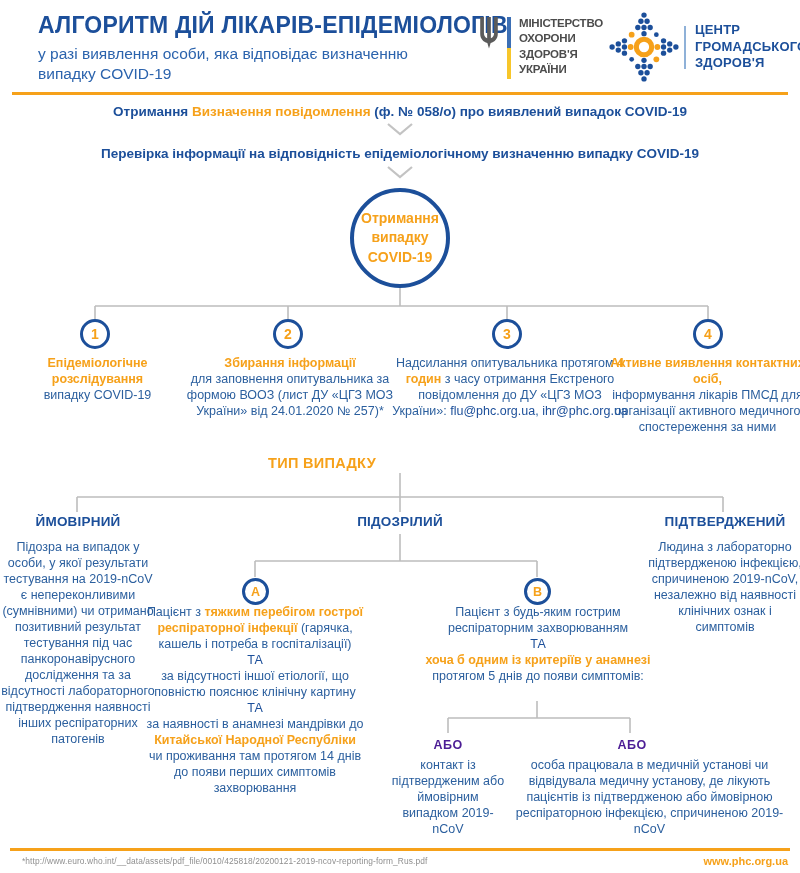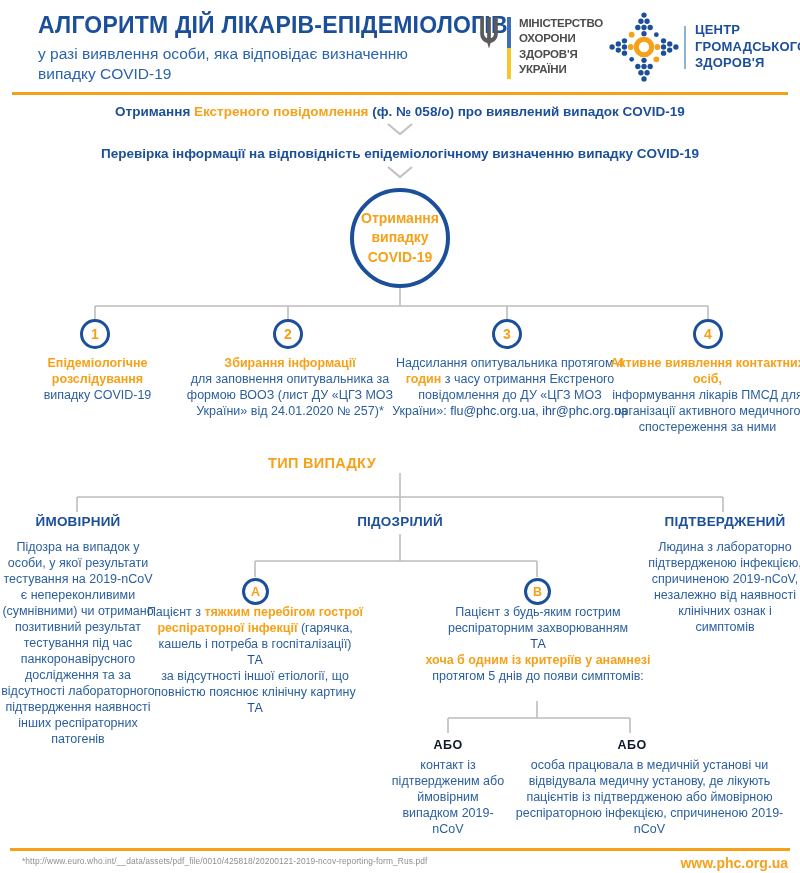--- a/index.html
+++ b/index.html
@@ -34,26 +34,26 @@
   .num-circle{width:30px;height:30px;font-size:14px;top:319px;}
   .letter-circle{width:27px;height:27px;font-size:12.5px;top:578px;}
   
   .col{top:355px;text-align:center;font-size:12.5px;line-height:16px;color:#2b5f9e;}
   .t-or{color:#f6a11a;font-weight:bold;}
   .t-bl-b{color:#1c4f9a;font-weight:normal;}
   .type-label{left:0;top:455px;width:644px;text-align:center;font-size:14.5px;font-weight:bold;color:#f6a11a;letter-spacing:.3px;}
   .case-label{top:514px;text-align:center;font-size:13.5px;font-weight:bold;color:#1c4f9a;letter-spacing:.2px;}
   .case-body{top:539px;text-align:center;font-size:12.5px;line-height:16px;color:#2b5f9e;}
   .branch-text{top:604px;text-align:center;font-size:12.5px;line-height:16px;color:#2b5f9e;}
-  .abo-label{top:738px;text-align:center;font-size:12.5px;font-weight:bold;color:#0f172a;letter-spacing:.5px;}
+  .abo-label{top:738px;text-align:center;font-size:12.5px;font-weight:bold;color:#4c1d95;letter-spacing:.5px;}
   .abo-body{top:757px;text-align:center;font-size:12.5px;line-height:16px;color:#2b5f9e;}
   
   .rule-bottom{left:10px;top:848px;width:780px;height:2.5px;background:#f6a11a;}
   .src{left:22px;top:856px;font-size:8.4px;color:#8f8f8f;letter-spacing:.1px;}
-  .site{right:12px;top:855px;font-size:14px;color:#f6a11a;font-weight:600;text-align:right;}
+  .site{right:12px;top:855px;font-size:11px;color:#f6a11a;font-weight:600;text-align:right;}
   svg{display:block;}
 </style>
 </head>
 <body>
 
 <div id="canvas">
 
   <div class="abs title">АЛГОРИТМ ДІЙ ЛІКАРІВ-ЕПІДЕМІОЛОГІВ</div>
   <div class="abs subtitle">
     <div>у разі виявлення особи, яка відповідає визначенню</div>
@@ -121,21 +121,21 @@
     <span class="phc-text">
       <div>ЦЕНТР</div>
       <div>ГРОМАДСЬКОГО</div>
       <div>ЗДОРОВ'Я</div>
     </span>
   </div>
 
   <div class="abs rule-top"></div>
 
   <div class="abs step">
-    <span>Отримання </span><span class="t-or">Екстреного повідомлення</span><span> (ф. № 058/о) про виявлений випадок COVID-19</span>
+    <span>Отримання </span><span class="t-or">Визначення повідомлення</span><span> (ф. № 058/о) про виявлений випадок COVID-19</span>
   </div>
   <div class="abs chev">
     <svg width="26" height="13" viewBox="0 0 26 13">
         <polyline points="1,1 13,11 25,1" fill="none" stroke="#c3c3c3" stroke-width="2.2"></polyline>
       </svg>
   </div>
   <div class="abs step step2">Перевірка інформації на відповідність епідеміологічному визначенню випадку COVID-19</div>
   <div class="abs chev chev2">
     <svg width="26" height="13" viewBox="0 0 26 13">
         <polyline points="1,1 13,11 25,1" fill="none" stroke="#c3c3c3" stroke-width="2.2"></polyline>
@@ -188,20 +188,23 @@
   <div class="abs case-body" style="left:647px;width:156px;">Людина з лабораторно підтвердженою інфекцією, спричиненою 2019-nCoV, незалежно від наявності клінічних ознак і симптомів</div>
 
   <div class="abs letter-circle" style="left:242px;">А</div>
   <div class="abs letter-circle" style="left:524px;">В</div>
 
   <div class="abs branch-text" style="left:146px;width:218px;">
     <span>Пацієнт з </span><span class="t-or">тяжким перебігом гострої респіраторної інфекції</span><span> (гарячка, кашель і потреба в госпіталізації)</span>
     <div class="t-bl-b">ТА</div>
     <div>за відсутності іншої етіології, що повністю пояснює клінічну картину</div>
     <div class="t-bl-b">ТА</div>
+    <div>
+      <span>за наявності в анамнезі мандрівки до </span><span class="t-or">Китайської Народної Республіки</span><span> чи проживання там протягом 14 днів до появи перших симптомів захворювання</span>
+    </div>
   </div>
 
   <div class="abs branch-text" style="left:418px;width:240px;">
     <span>Пацієнт з будь-яким гострим респіраторним захворюванням</span>
     <div class="t-bl-b">ТА</div>
     <div>
       <span class="t-or">хоча б одним із критеріїв у анамнезі</span><span> протягом 5 днів до появи симптомів:</span>
     </div>
   </div>
 

